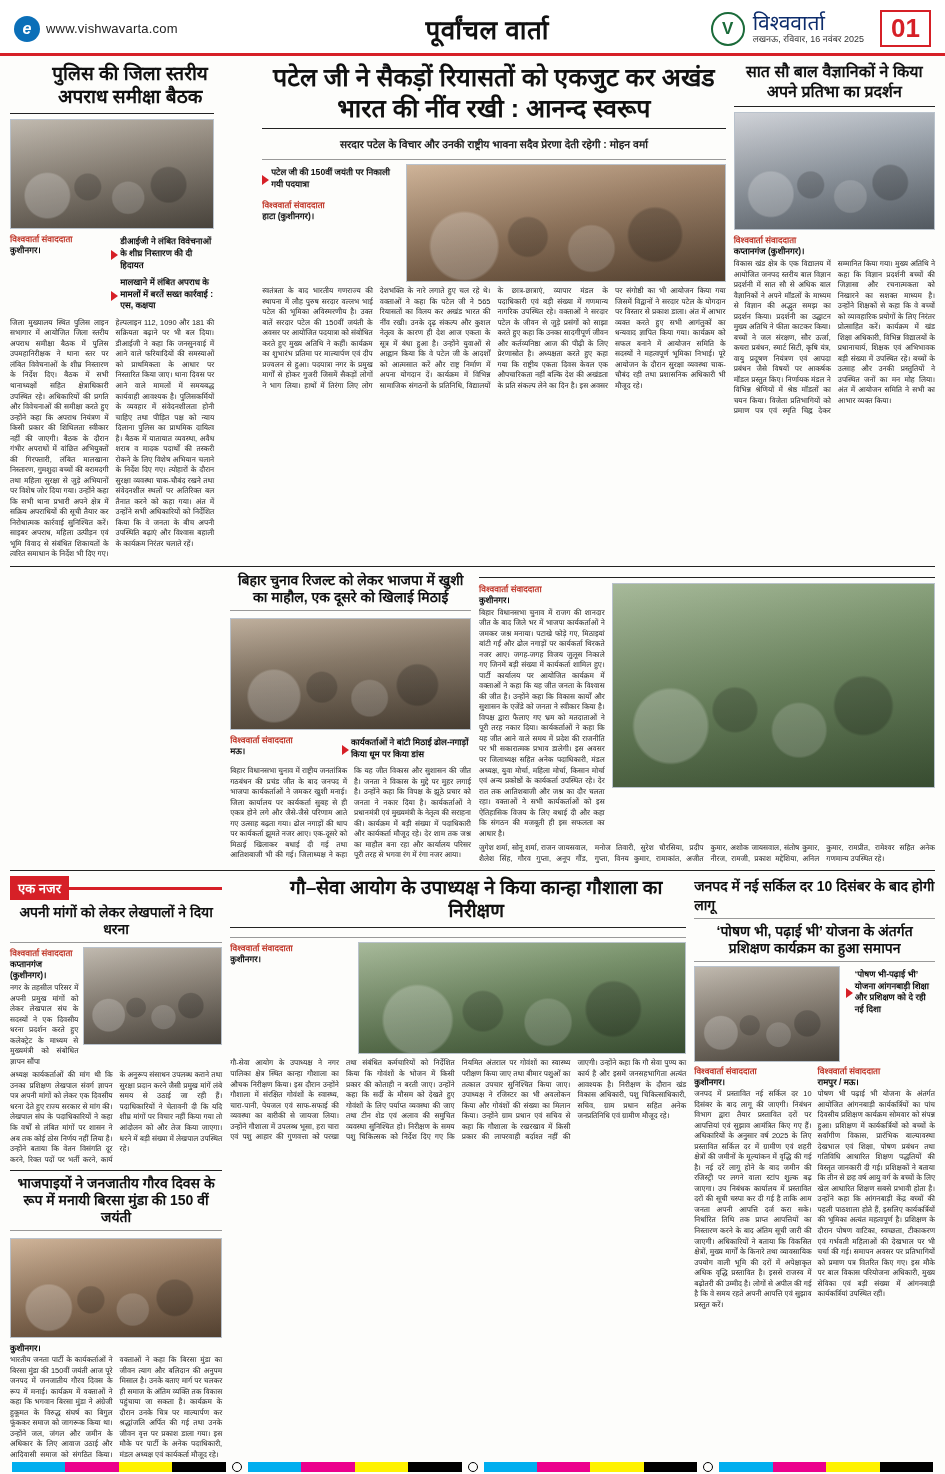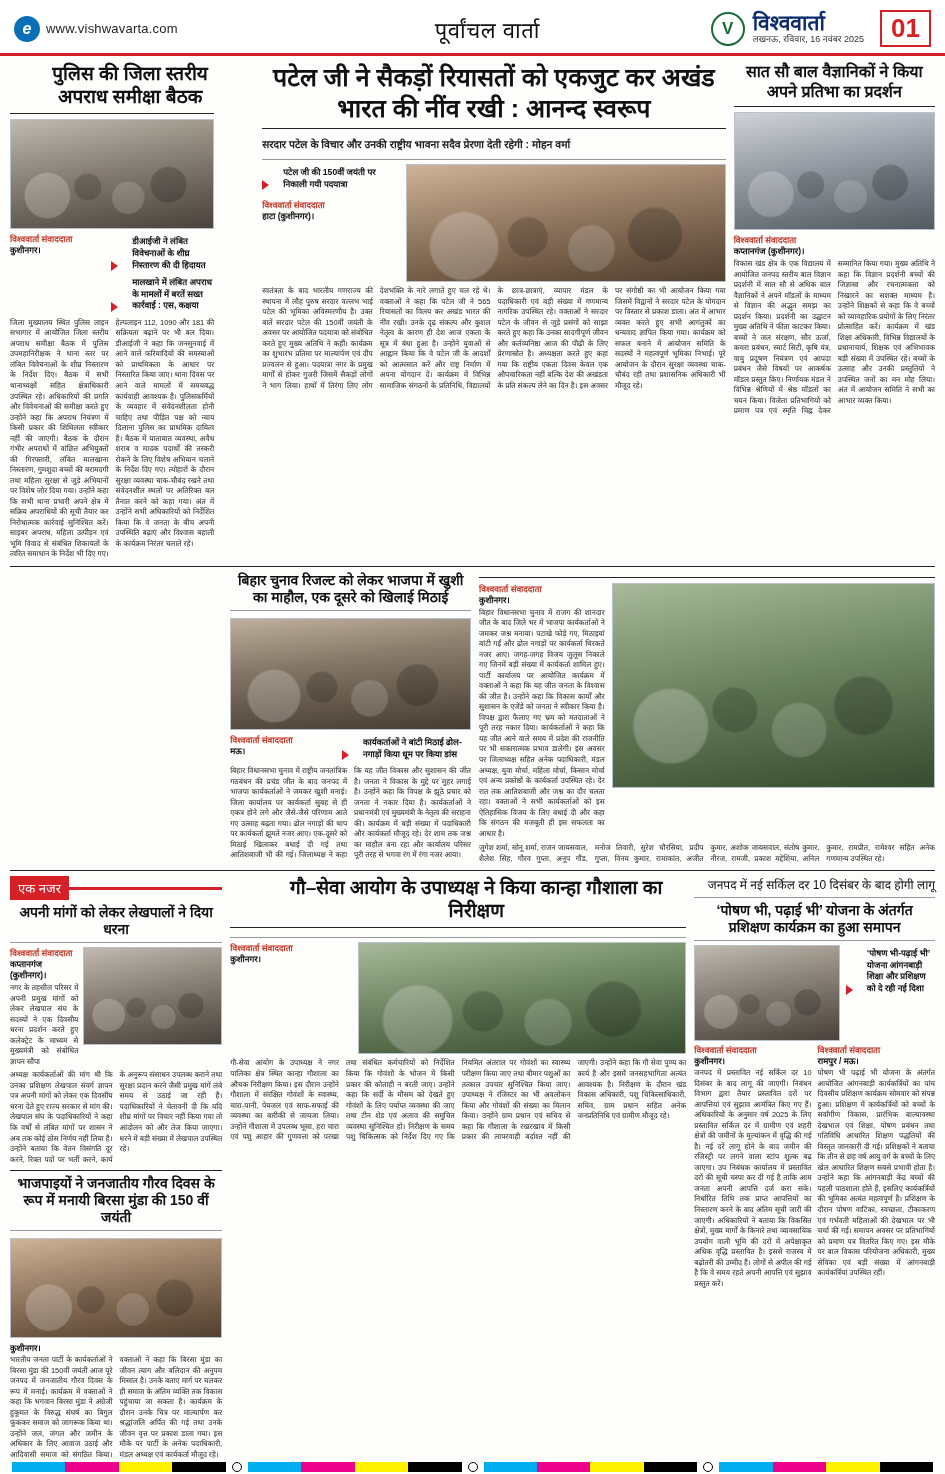--- a/index.html
+++ b/index.html
@@ -28,49 +28,49 @@
   .mast-left { display:flex; align-items:center; gap:6px; width: 250px;}
   .e-logo {
     width: 26px; height: 26px; border-radius: 50%;
     background: #0b6fb8; color:#fff; font-weight:bold;
     display:flex; align-items:center; justify-content:center;
     font-size: 16px; font-style: italic;
   }
   .site-url { font-size: 13px; color:#222; letter-spacing:.2px;}
   .mast-center { flex:1; text-align:center; }
   .mast-center .section-name {
-    font-size: 22px; font-weight: normal; letter-spacing: .5px; color:#111;
+    font-size: 26px; font-weight: bold; letter-spacing: .5px; color:#111;
   }
   .mast-right { display:flex; align-items:center; gap:10px; }
   .brand-block { display:flex; align-items:center; gap:8px; }
   .brand-seal {
     width: 34px; height:34px; border-radius:50%;
     border: 2px solid #1b6b3a; color:#1b6b3a;
     display:flex; align-items:center; justify-content:center;
     font-weight:bold; font-size: 17px;
   }
   .brand-text { line-height:1.05; }
-  .brand-name { font-size: 21px; font-weight:bold; color:#0d2c6b; }
+  .brand-name { font-size: 21px; font-weight:normal; color:#0d2c6b; }
   .brand-meta { font-size: 9px; color:#333; margin-top:1px;}
   .page-no {
     border: 2px solid #d62027; color:#d62027; font-weight: bold;
     font-size: 26px; padding: 1px 9px; margin-left: 6px;
   }
 
   
   .content { padding: 6px 10px 0 10px; }
   .row { display: flex; gap: 8px; }
   .col { display: flex; flex-direction: column; }
 
   .hl { font-weight: bold; color:#111; line-height:1.22; }
   .hl-xl { font-size: 25px; }
   .hl-lg { font-size: 19px; margin-left: 36px; }
   .hl-md { font-size: 16px; }
   .hl-sm { font-size: 14px; }
-  .sub { font-size: 10.5px; font-weight:bold; color:#222; margin:3px 0 4px; }
+  .sub { font-size: 10.5px; font-weight:bold; color:#222; text-align:center; margin:3px 0 4px; }
   .rule { border-top: 1px solid #222; margin: 5px 0; }
   .rule-thin { border-top: 1px solid #999; margin: 4px 0; }
 
   .byline { font-size: 8.5px; font-weight:bold; color:#c0392b; }
   .byline2 { font-size: 8.5px; font-weight:bold; color:#111; }
 
   .body-text {
     font-size: 7.4px; line-height: 1.42; text-align: justify;
     color: #1b1b1b; hyphens: auto;
   }
@@ -91,37 +91,37 @@
     content:""; position:absolute; inset:0;
     background:
       radial-gradient(circle at 18% 70%, rgba(255,255,255,.22) 0 12%, transparent 13%),
       radial-gradient(circle at 38% 62%, rgba(0,0,0,.18) 0 9%, transparent 10%),
       radial-gradient(circle at 58% 72%, rgba(255,255,255,.16) 0 11%, transparent 12%),
       radial-gradient(circle at 78% 60%, rgba(0,0,0,.2) 0 10%, transparent 11%),
       linear-gradient(to bottom, rgba(255,255,255,.12), rgba(0,0,0,.25));
   }
 
   .quotebox {
-    display:flex; gap:14px; align-items:flex-end;
+    display:flex; gap:2px; align-items:center;
     font-size: 8.6px; font-weight:bold; line-height:1.35; color:#111;
     padding: 3px 0;
   }
   .quotebox .tri {
     width:0;height:0;border-left:7px solid #d62027;
     border-top:5px solid transparent;border-bottom:5px solid transparent;
     margin-top:2px; flex:none;
   }
   .redbar {
-    background:#d62027; color:#fff; font-weight:normal; font-size:13px;
+    background:#d62027; color:#fff; font-weight:bold; font-size:13px;
     padding: 3px 8px; display:inline-block;
   }
   .ek-nazar-wrap { display:flex; align-items:center; gap:0; }
   .ek-nazar-tail { flex:1; height: 3px; background:#d62027; }
 
-  .smallcap { font-size: 12px; font-weight:normal; color:#111; text-align:right; }
+  .smallcap { font-size: 14px; font-weight:bold; color:#111; text-align:left; }
 
   
   .cmyk {
     position:absolute; bottom:0; left:0; right:0; height:14px;
     display:flex; padding: 2px 12px; gap: 0;
   }
   .cmyk .grp { display:flex; flex:1; }
   .cmyk .sw { flex:1; height:10px; }
   .reg { width: 10px; height:10px; border-radius:50%; border:1px solid #000; margin:0 6px;}
 

